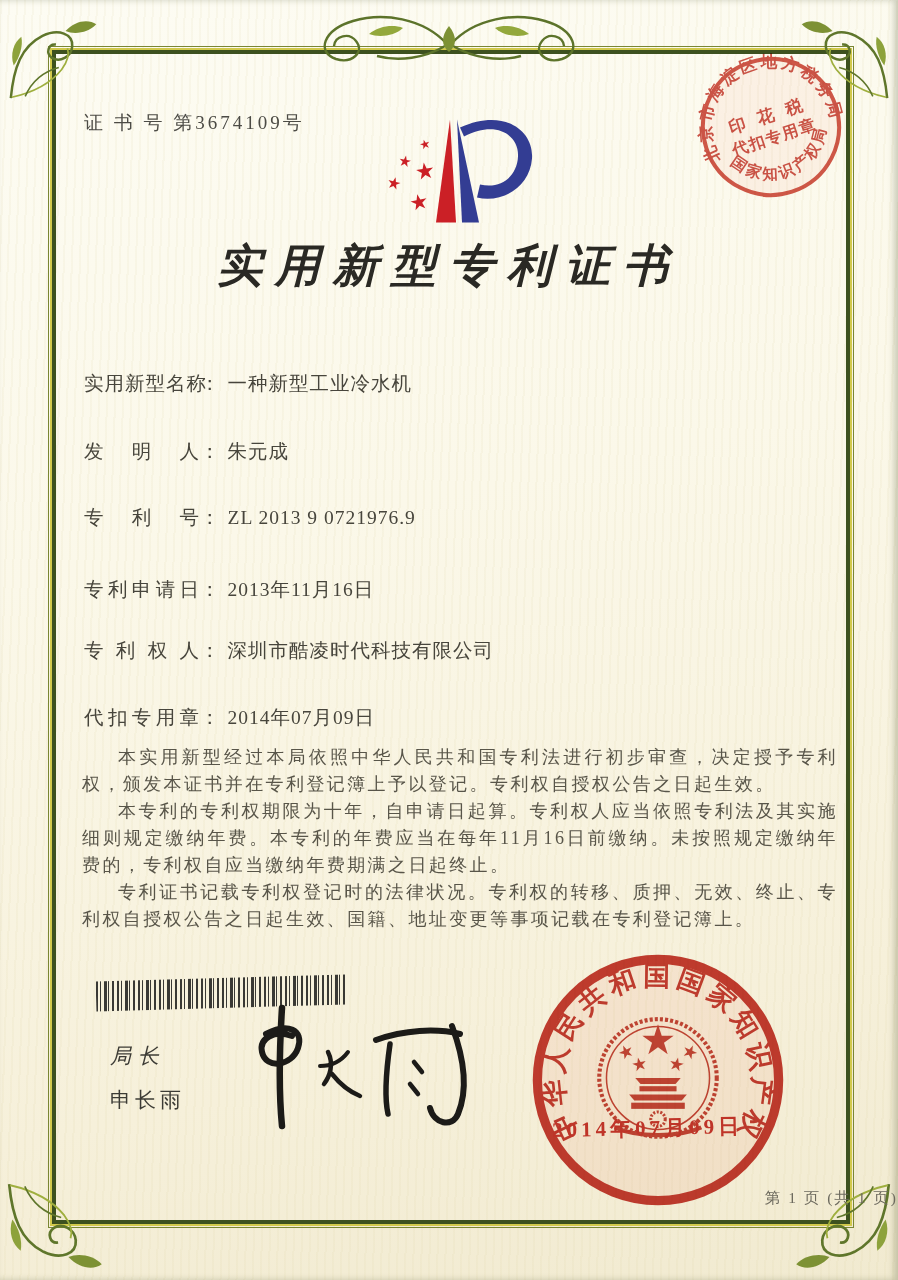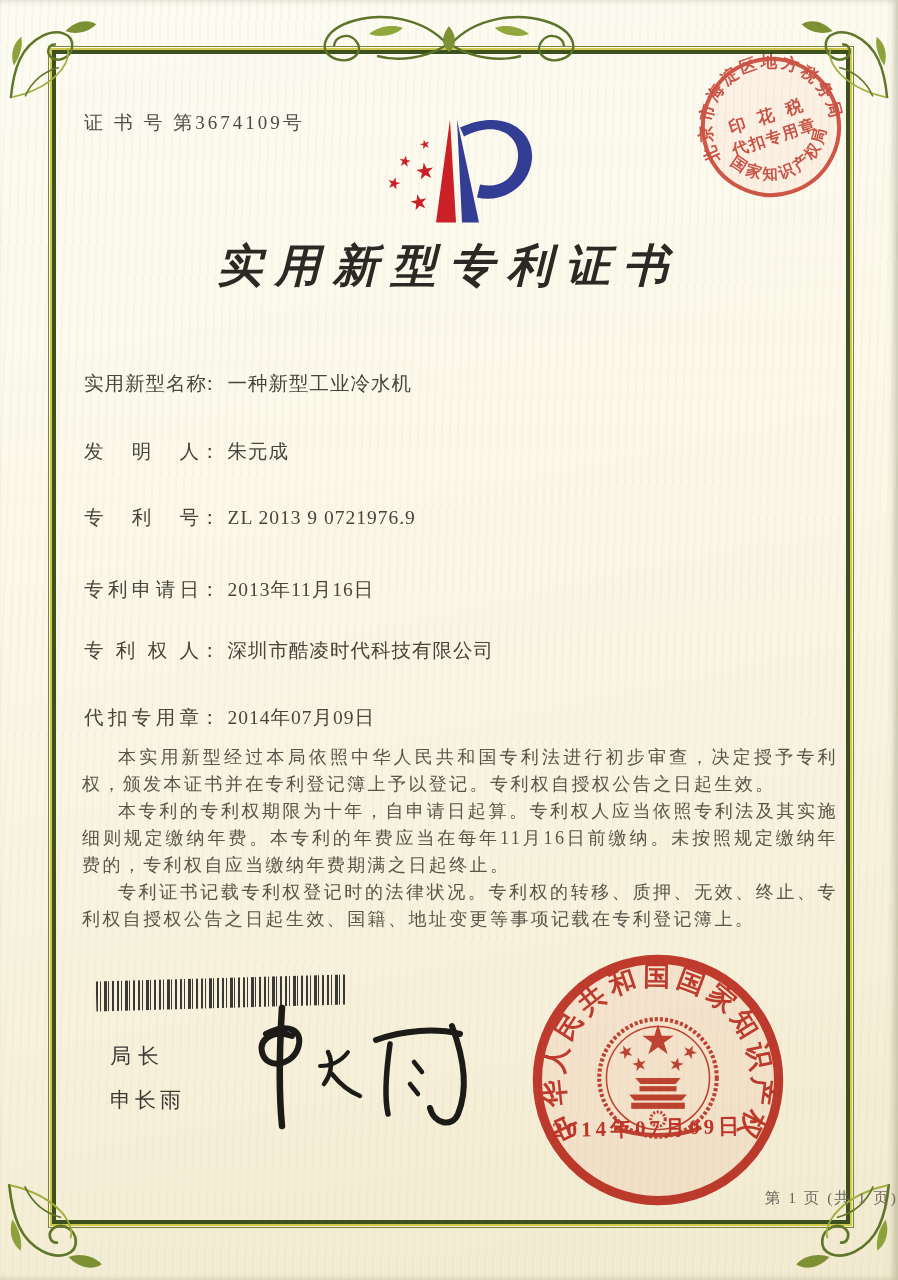--- a/index.html
+++ b/index.html
@@ -34,21 +34,21 @@
   .paras p{margin:0;text-indent:2em;font-size:18px;line-height:27px;letter-spacing:2.4px;text-align:justify;color:#585549;}
   .barcode{
     left:96px;top:978px;width:250px;height:30px;transform:rotate(-1.6deg);opacity:.88;
     background:repeating-linear-gradient(90deg,
       #20201e 0 2px, rgba(0,0,0,0) 2px 4px,
       #20201e 4px 5px, rgba(0,0,0,0) 5px 8px,
       #20201e 8px 11px, rgba(0,0,0,0) 11px 12px,
       #20201e 12px 13px, rgba(0,0,0,0) 13px 16px,
       #20201e 16px 18px, rgba(0,0,0,0) 18px 21px);
   }
-  .director-title{left:110px;top:1042px;font-size:21px;letter-spacing:7px;color:#3c3b35;}
+  .director-title{left:110px;top:1042px;font-size:21px;letter-spacing:7px;color:#3c3b35;font-style:italic;}
   .director-name{left:110px;top:1086px;font-size:21px;letter-spacing:4px;color:#3c3b35;}
   .sign{left:208px;top:1000px;width:280px;height:140px;}
   .seal-small{left:681px;top:37px;width:180px;height:180px;transform:rotate(-18deg);opacity:.92;mix-blend-mode:multiply;}
   .seal-large{left:524px;top:946px;width:268px;height:268px;opacity:.93;mix-blend-mode:multiply;}
   .seal-date{left:552px;top:1114px;font-size:21px;color:#bf3428;letter-spacing:4px;transform:rotate(-1.2deg);font-weight:bold;font-family:"Liberation Serif",serif;}
   .footer{left:0;right:0;top:1188px;text-align:right;font-size:15.5px;letter-spacing:2px;color:#6d6a5e;}
 </style>
 </head>
 <body>
 

